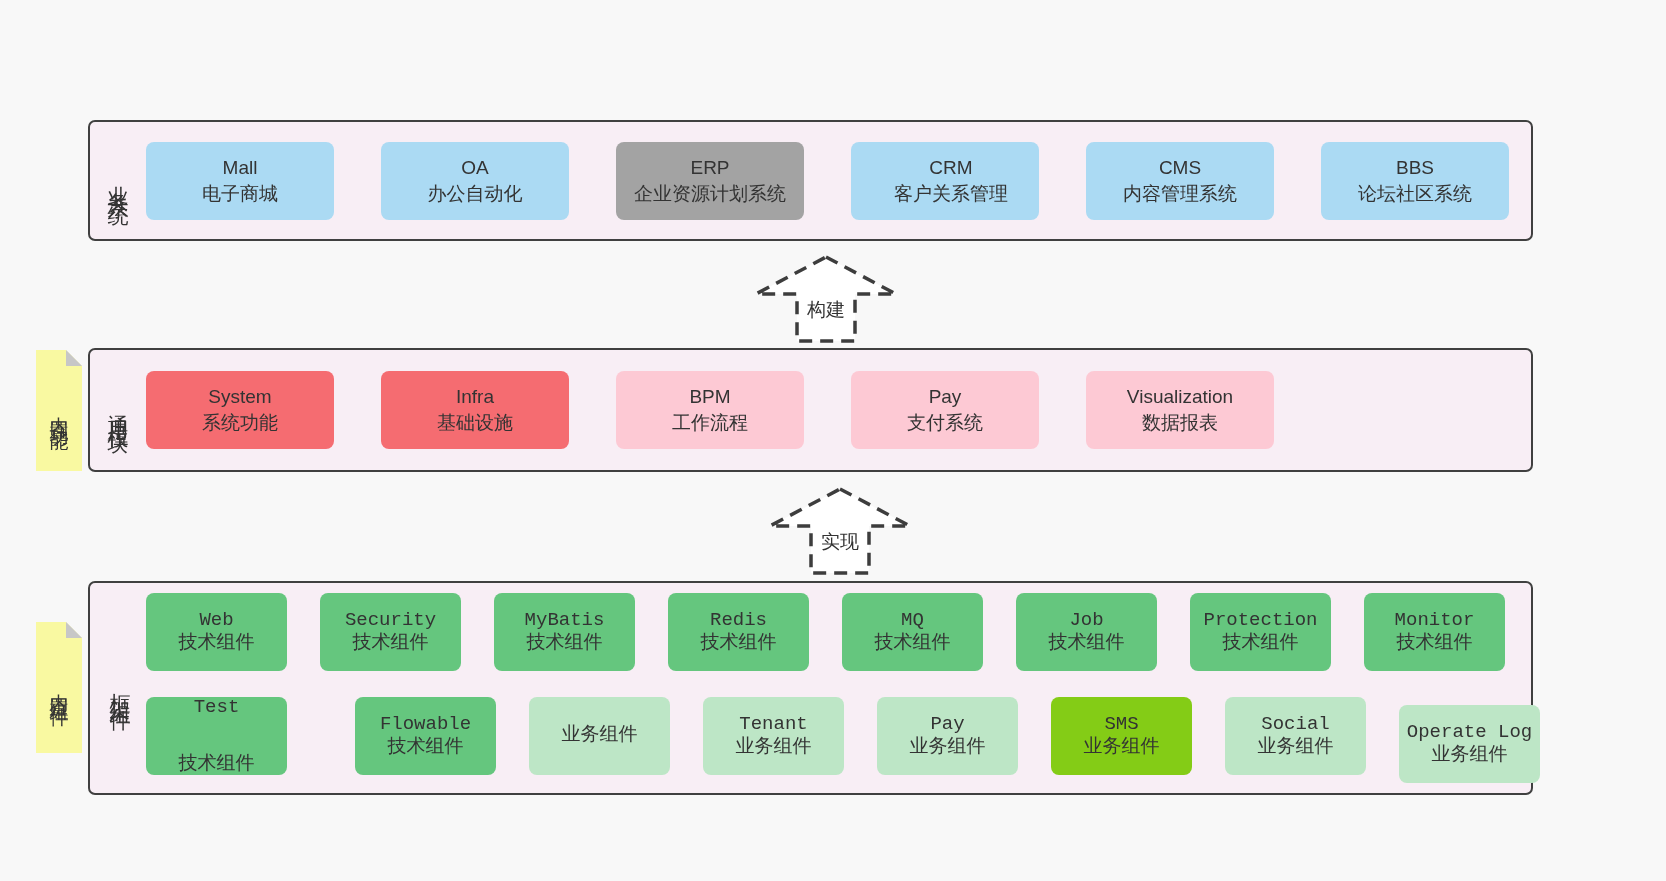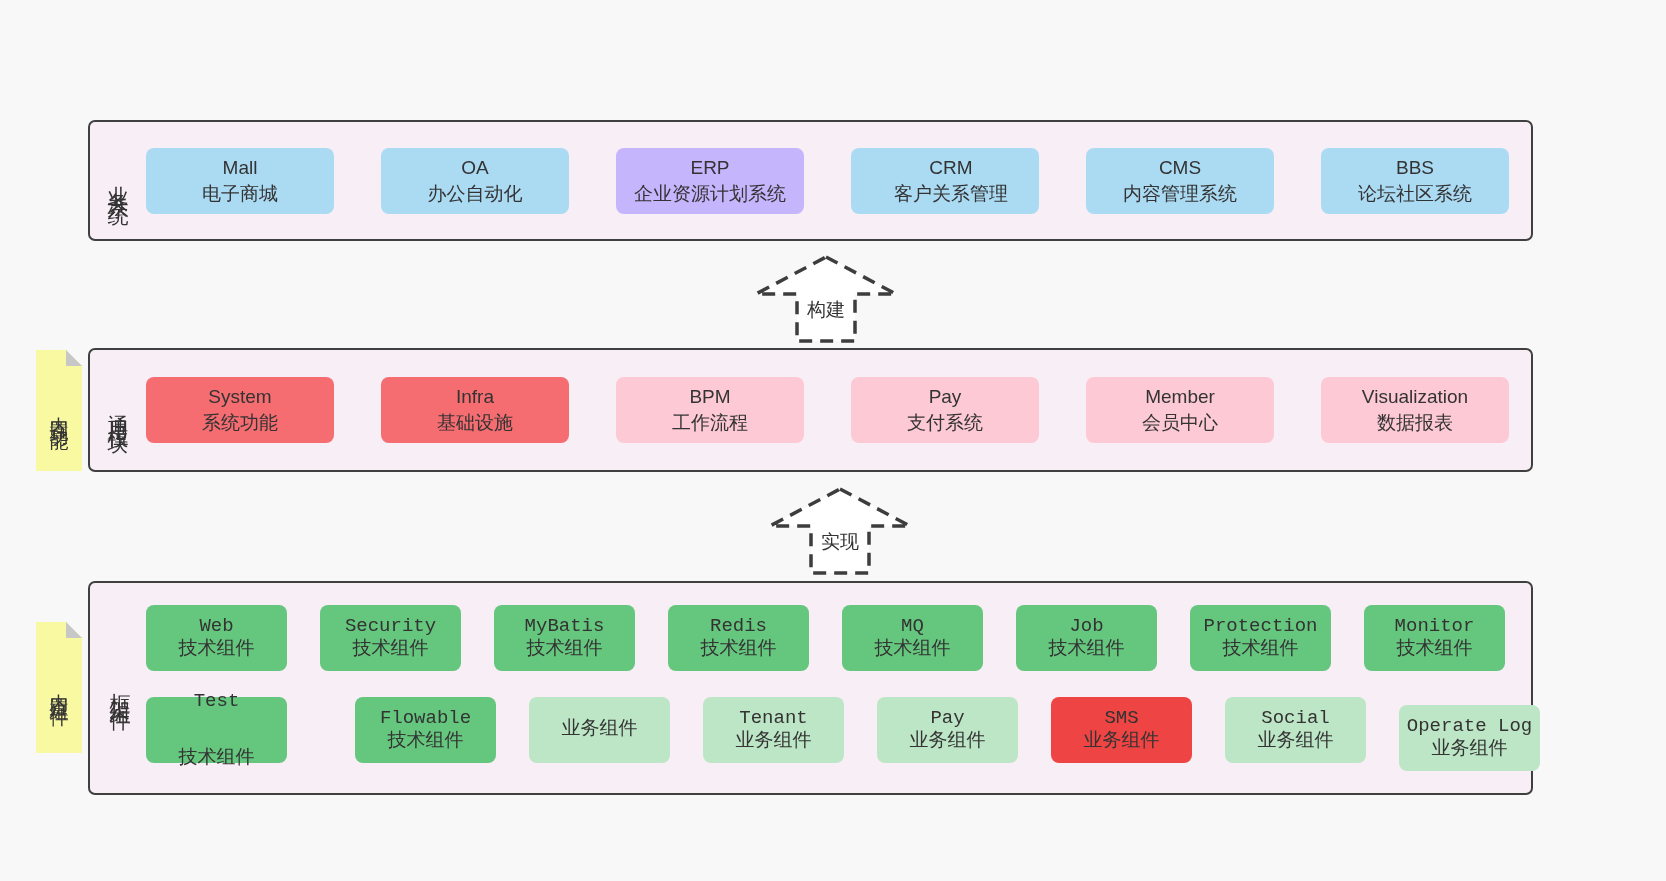--- a/index.html
+++ b/index.html
@@ -33,21 +33,21 @@
   }
 
   .rows {
     flex:1; display:flex; flex-direction:column;
     justify-content:center; gap:26px; padding-right:6px;
   }
   .row { display:flex; gap:47px; }
   .band2 .row { gap:33px; }
 
   .box {
-    height:66px; flex:none;
+    height:78px; flex:none;
     border-radius:8px;
     display:flex; flex-direction:column; align-items:center; justify-content:center;
     text-align:center; font-size:19px; line-height:1.35;
     padding:2px 6px; box-sizing:border-box;
     color:#333;
   }
   .band0 .box, .band1 .box { width:188px; }
   .band2 .box { width:141px; line-height:1.22; }
 
   
@@ -95,21 +95,21 @@
     <div class="rows">
         <div class="row">
           <div class="box" style="background: rgb(171, 218, 243);">
             <div class="box-name">Mall</div>
             <div class="box-subtitle">电子商城</div>
           </div>
           <div class="box" style="background: rgb(171, 218, 243);">
             <div class="box-name">OA</div>
             <div class="box-subtitle">办公自动化</div>
           </div>
-          <div class="box" style="background: #c4b5fd;">
+          <div class="box" style="background: #a3a3a3;">
             <div class="box-name">ERP</div>
             <div class="box-subtitle">企业资源计划系统</div>
           </div>
           <div class="box" style="background: rgb(171, 218, 243); padding-left: 18px;">
             <div class="box-name">CRM</div>
             <div class="box-subtitle">客户关系管理</div>
           </div>
           <div class="box" style="background: rgb(171, 218, 243);">
             <div class="box-name">CMS</div>
             <div class="box-subtitle">内容管理系统</div>
@@ -151,24 +151,20 @@
           </div>
           <div class="box" style="background: rgb(253, 201, 212);">
             <div class="box-name">BPM</div>
             <div class="box-subtitle">工作流程</div>
           </div>
           <div class="box" style="background: rgb(253, 201, 212);">
             <div class="box-name">Pay</div>
             <div class="box-subtitle">支付系统</div>
           </div>
           <div class="box" style="background: rgb(253, 201, 212);">
-            <div class="box-name">Member</div>
-            <div class="box-subtitle">会员中心</div>
-          </div>
-          <div class="box" style="background: rgb(253, 201, 212);">
             <div class="box-name">Visualization</div>
             <div class="box-subtitle">数据报表</div>
           </div>
         </div>
       </div>
   </section>
 
   <div class="arrow arrow-1">
     <svg width="150" height="92" viewBox="0 0 150 92">
       <polygon points="75,4 145,41 104,41 104,88 46,88 46,41 5,41" fill="#ffffff" stroke="#3d3d3d" stroke-width="3.5" stroke-dasharray="13 8" stroke-linejoin="miter"></polygon>
@@ -234,21 +230,21 @@
             <div class="box-subtitle">业务组件</div>
           </div>
           <div class="box" style="background: rgb(189, 230, 198);">
             <div class="box-name">Tenant</div>
             <div class="box-subtitle">业务组件</div>
           </div>
           <div class="box" style="background: rgb(189, 230, 198);">
             <div class="box-name">Pay</div>
             <div class="box-subtitle">业务组件</div>
           </div>
-          <div class="box" style="background: #ef4444; align-items: center;">
+          <div class="box" style="background: #84cc16; align-items: center;">
             <div class="box-name">SMS</div>
             <div class="box-subtitle">业务组件</div>
           </div>
           <div class="box" style="background: rgb(189, 230, 198);">
             <div class="box-name">Social</div>
             <div class="box-subtitle">业务组件</div>
           </div>
           <div class="box" style="background: rgb(189, 230, 198); margin-top: 8px;">
             <div class="box-name">Operate Log</div>
             <div class="box-subtitle">业务组件</div>

